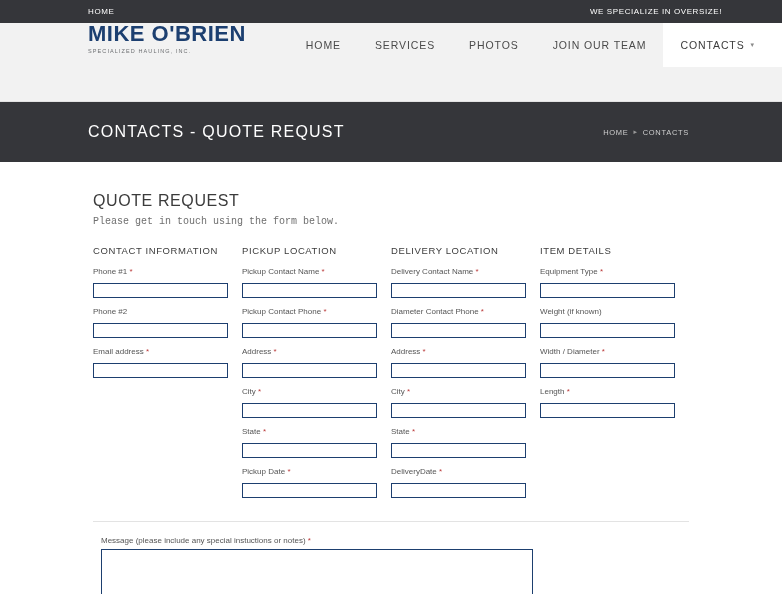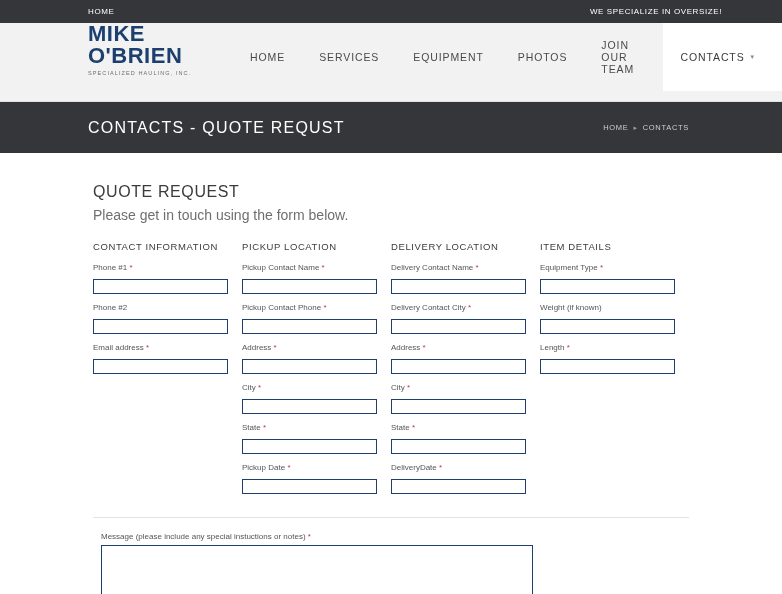--- a/index.html
+++ b/index.html
@@ -77,21 +77,21 @@
     padding-right: 27px;
   }
   .nav-item .caret {
     margin-left: 6px;
     font-size: 7px;
     color: #8a8a8a;
   }
 
   
   .banner {
-    height: 51px;
+    height: 60px;
     background: #35363a;
     display: flex;
     align-items: center;
     position: relative;
   }
   .banner-title {
     padding-left: 88px;
     color: #ffffff;
     font-size: 16px;
     letter-spacing: 1.2px;
@@ -114,23 +114,24 @@
     padding: 30px 93px 0 93px;
   }
   .page-heading {
     font-size: 16px;
     color: #3b3b3b;
     letter-spacing: 0.6px;
     margin: 0 0 6px 0;
     font-weight: normal;
   }
   .page-sub {
-    font-size: 14px;
+    font-size: 10px;
     color: #6f6f6f;
     margin: 0 0 18px 0;
+    font-family: Liberation Mono, monospace;
   }
 
   .columns {
     display: flex;
     gap: 14px;
   }
   .col { width: 135px; }
   .col-title {
     font-size: 9.5px;
     color: #3b3b3b;
@@ -206,21 +207,20 @@
 </div>
 
 <div class="header">
   <div class="logo-wrap">
     <div class="logo-main">MIKE O'BRIEN</div>
     <div class="logo-sub">SPECIALIZED HAULING, INC.</div>
   </div>
   <nav class="nav">
     <a class="nav-item" href="#">HOME</a>
     <a class="nav-item" href="#">SERVICES</a>
-    <a class="nav-item" href="#">EQUIPMENT</a>
     <a class="nav-item" href="#">PHOTOS</a>
     <a class="nav-item" href="#">JOIN OUR TEAM</a>
     <a class="nav-item active" href="#">
       <span>CONTACTS</span>
       <span class="caret">▾</span>
     </a>
   </nav>
 </div>
 
 <div class="banner">
@@ -324,21 +324,21 @@
       <div class="field">
         <label class="field-label">
           <span>Delivery Contact Name</span>
           <span class="req">*</span>
         </label>
         <input type="text" value="" style="">
       </div>
 
       <div class="field">
         <label class="field-label">
-          <span>Delivery Contact City</span>
+          <span>Diameter Contact Phone</span>
           <span class="req">*</span>
         </label>
         <input type="text" value="" style="">
       </div>
 
       <div class="field">
         <label class="field-label">
           <span>Address</span>
           <span class="req">*</span>
         </label>
@@ -381,20 +381,27 @@
         <input type="text" value="" style="">
       </div>
 
       <div class="field">
         <label class="field-label">
           <span>Weight (if known)</span>
         </label>
         <input type="text" value="" style="">
       </div>
 
+      <div class="field">
+        <label class="field-label">
+          <span>Width / Diameter</span>
+          <span class="req">*</span>
+        </label>
+        <input type="text" value="" style="">
+      </div>
 
       <div class="field">
         <label class="field-label">
           <span>Length</span>
           <span class="req">*</span>
         </label>
         <input type="text" value="" style="">
       </div>
     </div>
 

